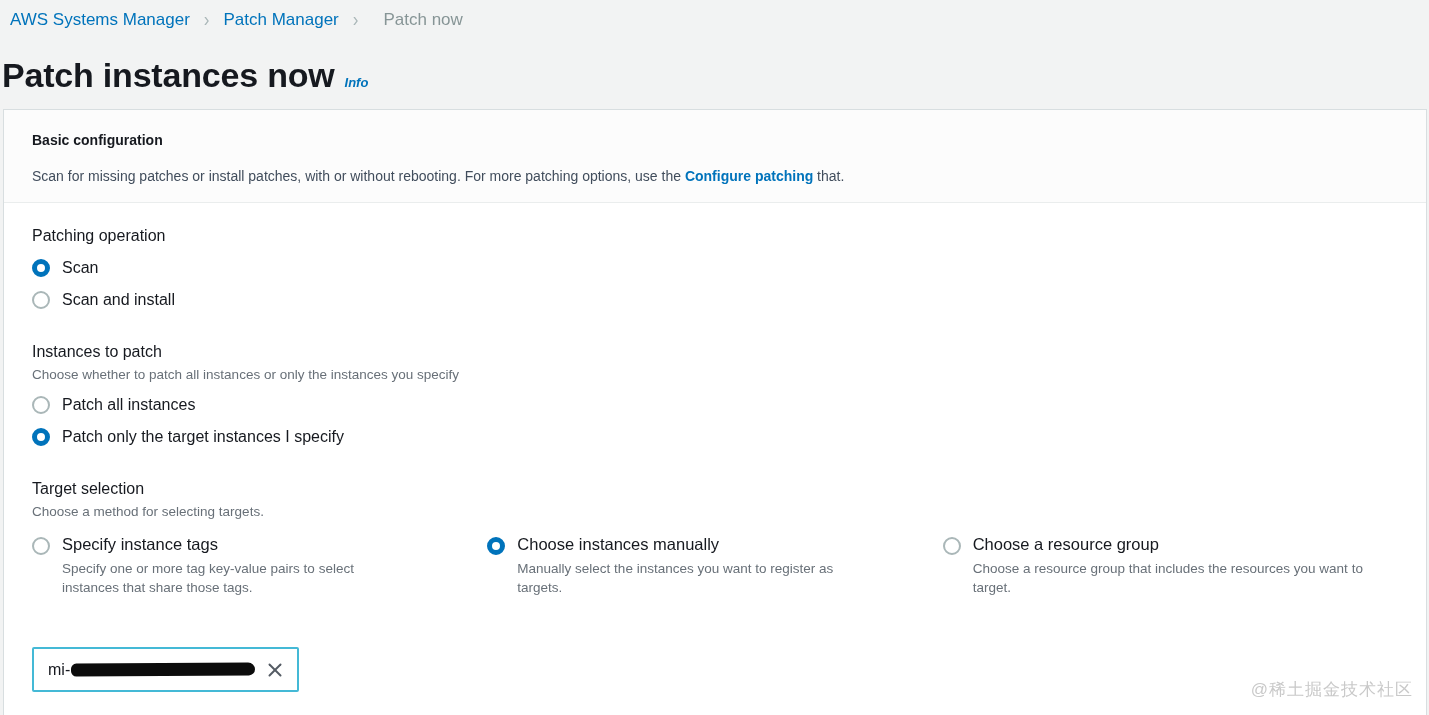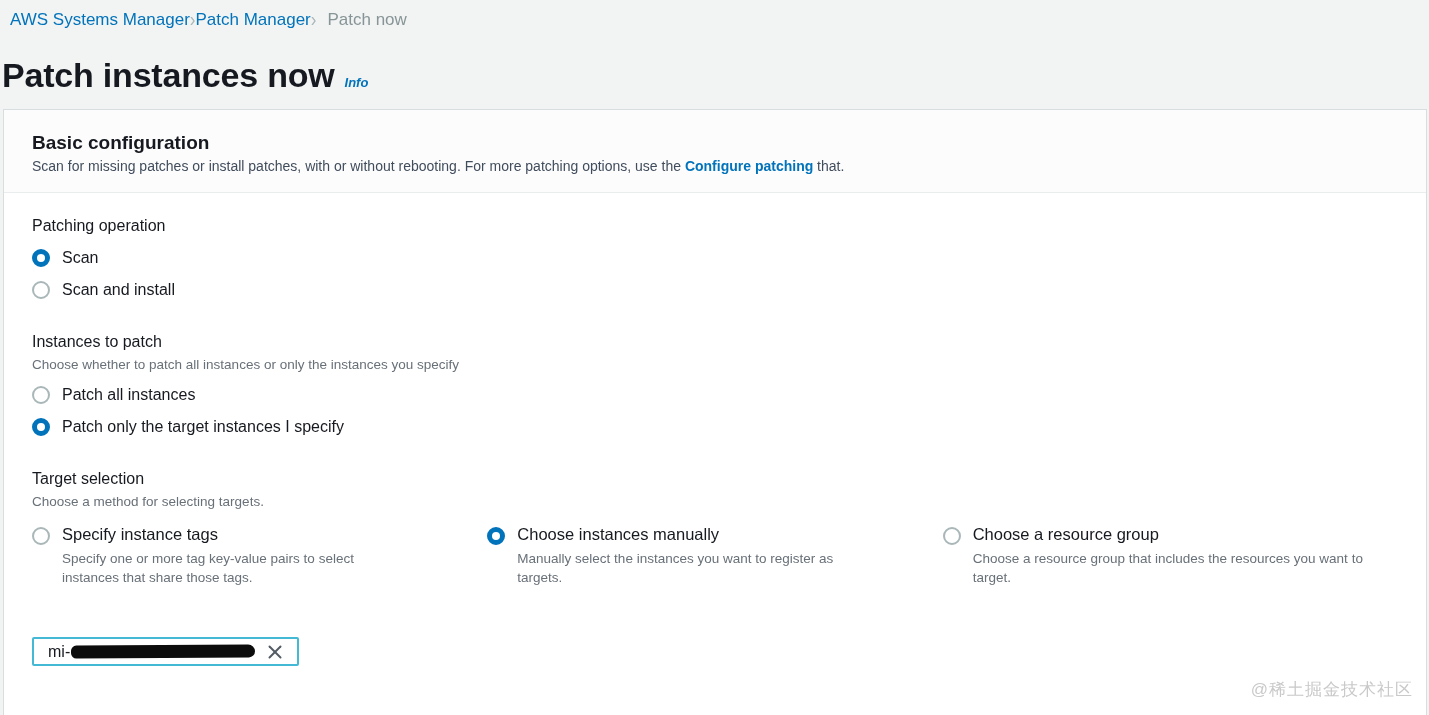--- a/index.html
+++ b/index.html
@@ -11,20 +11,21 @@
     color: #16191f;
     position: relative;
   }
 
   
   .breadcrumb {
     padding: 10px 0 8px 10px;
     font-size: 17px;
     display: flex;
     align-items: center;
+    gap: 14px;
   }
   .breadcrumb a {
     color: #0073bb;
     text-decoration: none;
     cursor: pointer;
   }
   .crumb-sep {
     color: #aab7b8;
     font-size: 17px;
     transform: scaleY(1.2);
@@ -61,24 +62,24 @@
     border: 1px solid #d8dee0;
     border-bottom: none;
     height: 640px;
   }
   .card-header {
     background: #fcfcfc;
     padding: 22px 28px 18px 28px;
     border-bottom: 1px solid #eaeded;
   }
   .card-header h2 {
-    font-size: 19px;
-    font-weight: 700;
-    color: #16191f;
-    margin-bottom: 4px;
+    font-size: 14px;
+    font-weight: 700;
+    color: #16191f;
+    margin-bottom: 20px;
   }
   .card-header-desc {
     font-size: 14px;
     color: #414d5c;
   }
   .card-header-desc a {
     color: #0073bb;
     font-weight: 700;
     text-decoration: none;
     cursor: pointer;
@@ -148,21 +149,21 @@
   
   .token-area { margin-top: 50px; }
   .token {
     display: inline-flex;
     align-items: center;
     border: 2px solid #44b9d6;
     border-radius: 2px;
     background: #ffffff;
     padding: 10px 12px 10px 14px;
     min-width: 262px;
-    height: 29px;
+    height: 45px;
   }
   .token-prefix {
     font-size: 16px;
     color: #16191f;
   }
   .redaction-bar {
     display: inline-block;
     width: 184px;
     height: 13px;
     background: #0c0c0c;

